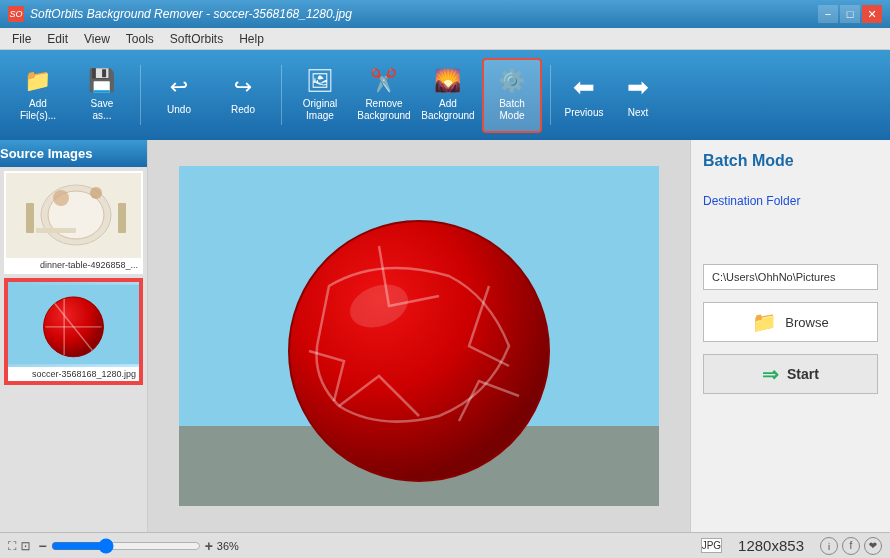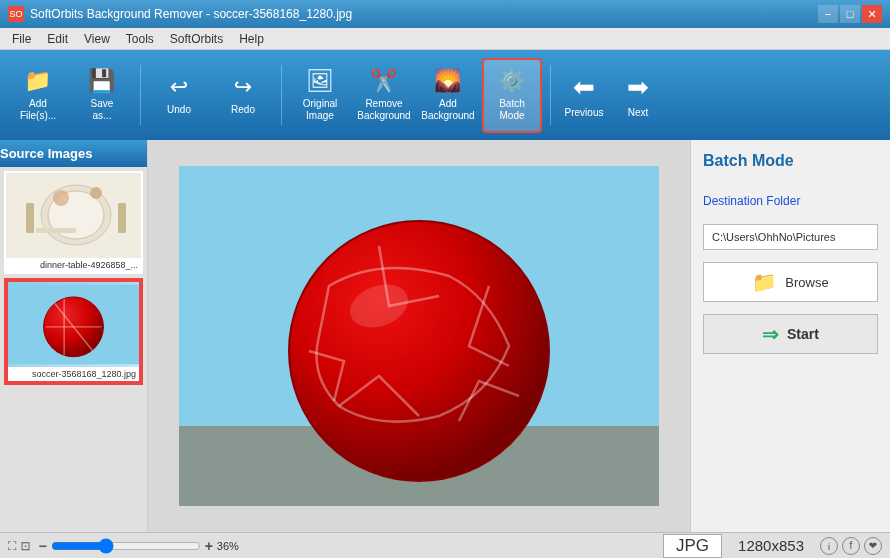--- a/index.html
+++ b/index.html
@@ -8,21 +8,21 @@
     
     #titlebar {
       background: linear-gradient(to bottom, #4a9fd4, #2a7cb4);
       height: 28px;
       display: flex;
       align-items: center;
       justify-content: space-between;
       padding: 0 8px;
       color: white;
     }
-    #titlebar .title-left { display: flex; align-items: center; gap: 6px; font-size: 12px; }
+    #titlebar .title-left { display: flex; align-items: center; gap: 6px; font-size: 12px; font-style: italic; }
     #titlebar .title-icon { width: 16px; height: 16px; background: #e74c3c; border-radius: 2px; display: flex; align-items: center; justify-content: center; font-size: 9px; color: white; }
     #titlebar .win-controls { display: flex; gap: 2px; }
     #titlebar .win-btn { width: 20px; height: 18px; background: rgba(255,255,255,0.2); border: none; color: white; cursor: pointer; font-size: 11px; display: flex; align-items: center; justify-content: center; }
     #titlebar .win-btn.close { background: #e74c3c; }
 
     
     #menubar {
       background: #e8e8e8;
       height: 22px;
       display: flex;
@@ -199,20 +199,21 @@
       color: #1d4ed8;
       margin-bottom: 4px;
     }
     .folder-input {
       width: 100%;
       padding: 6px 8px;
       border: 1px solid #bbb;
       background: white;
       font-size: 11px;
       color: #333;
+      margin-top: 40px;
     }
     .browse-btn {
       width: 100%;
       height: 40px;
       background: white;
       border: 1px solid #bbb;
       cursor: pointer;
       display: flex;
       align-items: center;
       justify-content: center;
@@ -248,21 +249,21 @@
       gap: 8px;
       font-size: 11px;
       color: #333;
     }
     .status-icons { display: flex; gap: 4px; }
     .status-icon { font-size: 12px; cursor: pointer; color: #555; }
     .zoom-control { display: flex; align-items: center; gap: 4px; flex: 1; }
     .zoom-slider { flex: 1; max-width: 150px; }
     .zoom-minus, .zoom-plus { cursor: pointer; font-size: 14px; font-weight: bold; color: #555; }
     .status-right { margin-left: auto; display: flex; gap: 16px; align-items: center; }
-    .status-format { padding: 1px 12px; border: 1px solid #aaa; background: white; font-size: 17px; }
+    .status-format { padding: 1px 0; border: 1px solid #aaa; background: white; font-size: 10px; }
     .status-dim { font-size: 15px; }
     .info-icons { display: flex; gap: 4px; }
     .info-icon { width: 18px; height: 18px; border-radius: 50%; border: 1px solid #888; display: flex; align-items: center; justify-content: center; font-size: 10px; cursor: pointer; color: #555; }
   </style>
 </head>
 <body>
 
 <div id="titlebar">
   <div class="title-left">
     <div class="title-icon">

